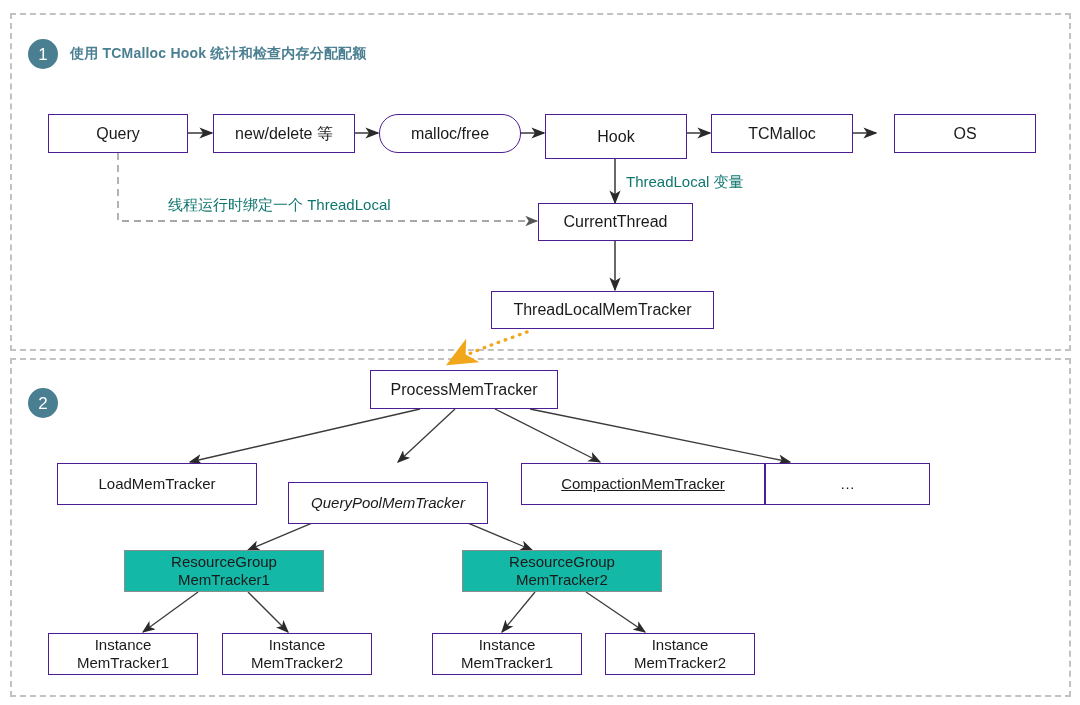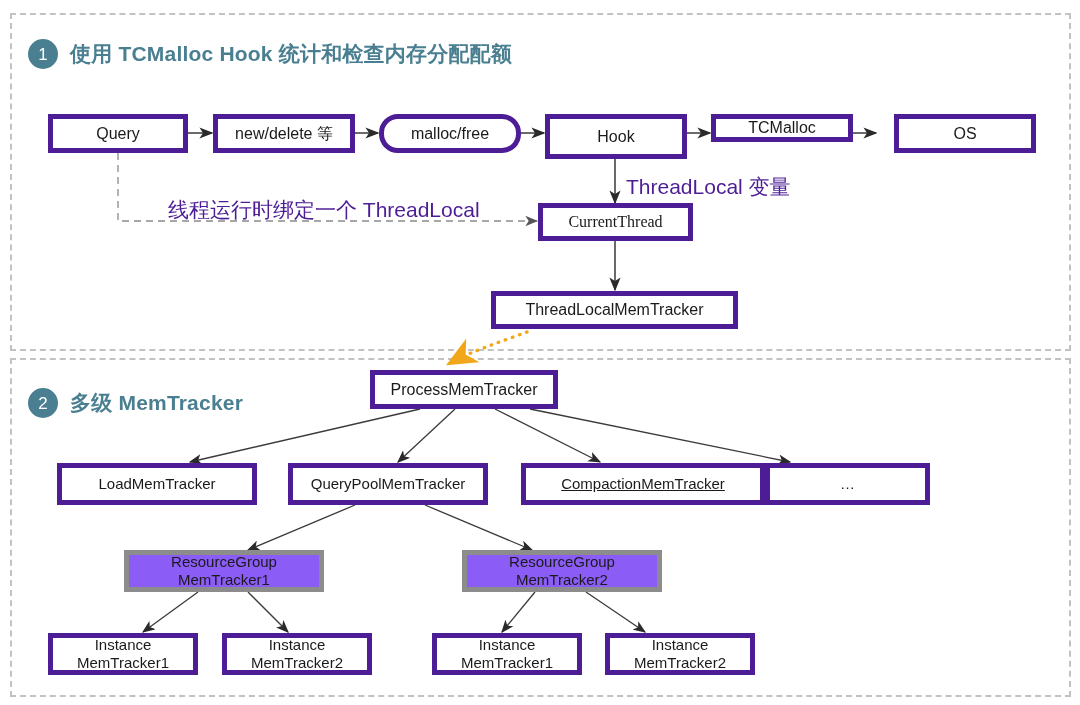--- a/index.html
+++ b/index.html
@@ -41,49 +41,49 @@
     color: #ffffff;
     font-size: 17px;
     display: flex;
     align-items: center;
     justify-content: center;
     font-weight: 500;
     line-height: 1;
   }
   .section-title {
     color: #4a7f91;
-    font-size: 21px;
+    font-size: 14px;
     font-weight: 700;
     letter-spacing: 0.2px;
   }
 
   .node {
     position: absolute;
     box-sizing: border-box;
-    border: 5px solid #4c1d95;
+    border: 1px solid #4c1d95;
     background: #ffffff;
     color: #1a1a1a;
     font-size: 16px;
     display: flex;
     align-items: center;
     justify-content: center;
     text-align: center;
     line-height: 1.22;
     white-space: pre-line;
   }
   .node.filled {
-    background: #8b5cf6;
+    background: #14b8a6;
     border-color: #8c8c8c;
   }
   .node.small { font-size: 15px; }
 
   .edge-label {
     position: absolute;
-    font-size: 21px;
-    color: #4c1d95;
+    font-size: 15px;
+    color: #0f766e;
     white-space: nowrap;
   }
 
   svg.links {
     position: absolute;
     left: 0;
     top: 0;
     width: 1080px;
     height: 705px;
     pointer-events: none;
@@ -151,39 +151,38 @@
 
   <div class="section-header" style="left:28px; top:39px;">
     <div class="badge">1</div>
     <div class="section-title">使用 TCMalloc Hook 统计和检查内存分配配额</div>
   </div>
 
   <div class="node" style="left:48px; top:114px; width:140px; height:39px;">Query</div>
   <div class="node" style="left:213px; top:114px; width:142px; height:39px;text-align:center;">new/delete 等</div>
   <div class="node" style="left:379px; top:114px; width:142px; height:39px;border-radius:19px;">malloc/free</div>
   <div class="node" style="left:545px; top:114px; width:142px; height:45px;">Hook</div>
-  <div class="node" style="left:711px; top:114px; width:142px; height:28px;">TCMalloc</div>
+  <div class="node" style="left:711px; top:114px; width:142px; height:39px;">TCMalloc</div>
   <div class="node" style="left:877px; top:114px; width:142px; height:39px;margin-left:17px;">OS</div>
 
-  <div class="node" style="left:538px; top:203px; width:155px; height:38px;font-family:Liberation Serif, serif;">CurrentThread</div>
+  <div class="node" style="left:538px; top:203px; width:155px; height:38px;">CurrentThread</div>
 
-  <div class="node" style="left:491px; top:291px; width:247px; height:38px;text-align:center;">ThreadLocalMemTracker</div>
+  <div class="node" style="left:491px; top:291px; width:223px; height:38px;text-align:center;">ThreadLocalMemTracker</div>
 
   <div class="edge-label" style="left:168px; top:196px;">线程运行时绑定一个 ThreadLocal</div>
   <div class="edge-label" style="left:626px; top:173px;">ThreadLocal 变量</div>
 
   <div class="section-header" style="left:28px; top:388px;">
     <div class="badge">2</div>
-    <div class="section-title">多级 MemTracker</div>
   </div>
 
   <div class="node small" style="left:57px; top:463px; width:200px; height:42px;">LoadMemTracker</div>
 
   <div class="node" style="left:370px; top:370px; width:188px; height:39px;">ProcessMemTracker</div>
-  <div class="node small" style="left:288px; top:463px; width:200px; height:42px;">QueryPoolMemTracker</div>
+  <div class="node small" style="left:288px; top:482px; width:200px; height:42px;font-style:italic;">QueryPoolMemTracker</div>
   <div class="node small" style="left:521px; top:463px; width:244px; height:42px;text-decoration:underline;">CompactionMemTracker</div>
   <div class="node small" style="left:765px; top:463px; width:165px; height:42px;">…</div>
 
   <div class="node small filled" style="left:124px; top:550px; width:200px; height:42px;">ResourceGroup
 MemTracker1</div>
   <div class="node small filled" style="left:462px; top:550px; width:200px; height:42px;">ResourceGroup
 MemTracker2</div>
 
   <div class="node small" style="left:48px; top:633px; width:150px; height:42px;">Instance
 MemTracker1</div>

